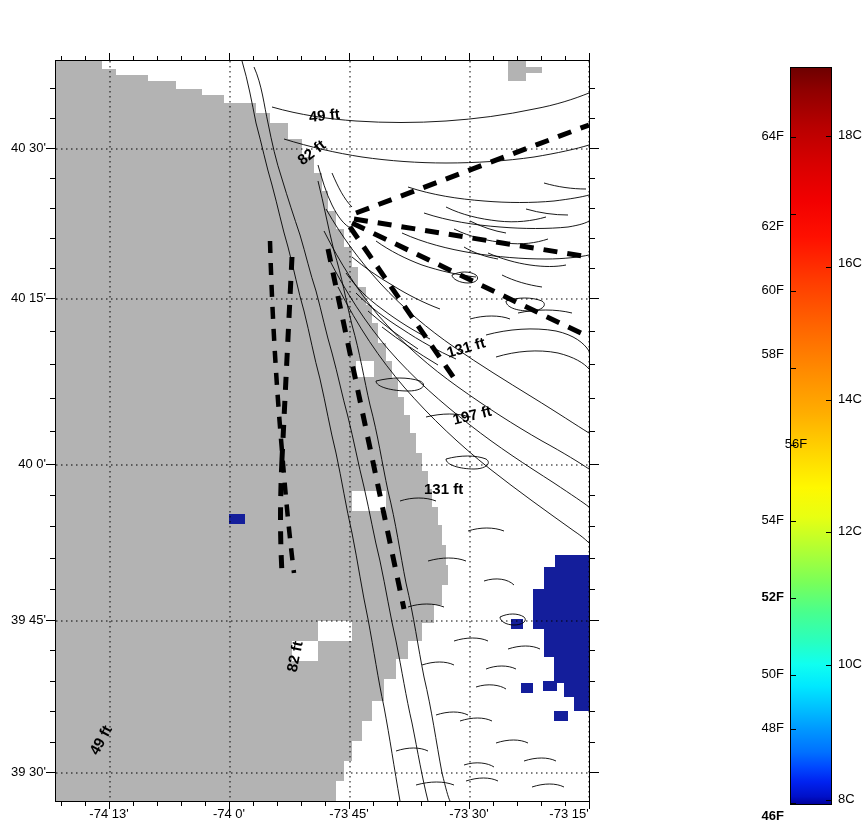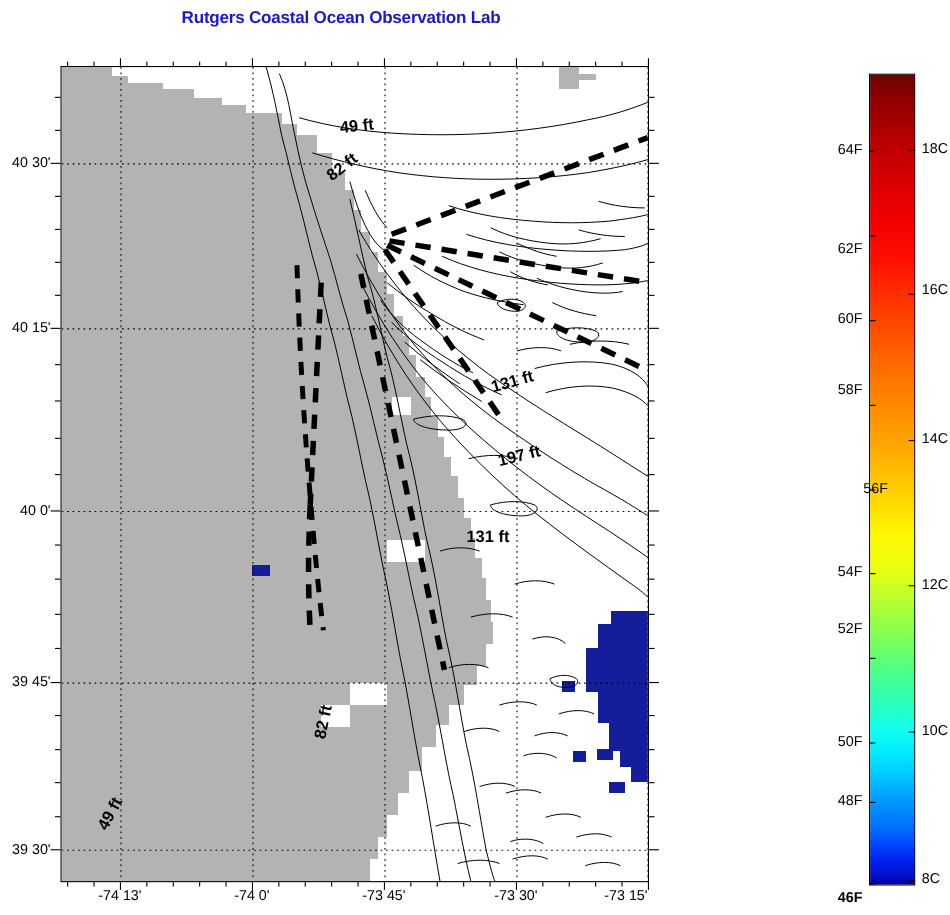--- a/index.html
+++ b/index.html
@@ -134,21 +134,20 @@
     font-weight: bold;
     color: #000;
     white-space: nowrap;
     font-family: "Liberation Sans", sans-serif;
   }
 </style>
 </head>
 <body>
 
 <div id="title-block">
-  <span id="title-line2">Rutgers Coastal Ocean Observation Lab</span>
 </div>
 
 <div id="map-frame">
   <svg id="map-canvas" viewBox="0 0 533 740" preserveAspectRatio="none">
 
     <g fill="#b3b3b3" shape-rendering="crispEdges">
 
       <path d="M0,0 L46,0 L46,8 L60,8 L60,14 L92,14 L92,20 L120,20 L120,28 L146,28
                L146,34 L168,34 L168,42 L200,42 L200,52 L214,52 L214,62 L232,62
                L232,78 L246,78 L246,96 L258,96 L258,112 L266,112 L266,130
@@ -469,21 +468,21 @@
     <div class="cb-label cb-label-f" style="left: 736px; width: 48px; top: 218px;">62F</div>
     <div class="cb-tick" style="left: 790px; top: 291px; width: 6px;"></div>
     <div class="cb-label cb-label-f" style="left: 736px; width: 48px; top: 282px;">60F</div>
     <div class="cb-tick" style="left: 790px; top: 368px; width: 6px;"></div>
     <div class="cb-label cb-label-f" style="left: 736px; width: 48px; top: 346px;">58F</div>
     <div class="cb-tick" style="left: 790px; top: 445px; width: 6px;"></div>
     <div class="cb-label cb-label-f" style="left: 772px; width: 48px; top: 436px; text-align: center;">56F</div>
     <div class="cb-tick" style="left: 790px; top: 521px; width: 6px;"></div>
     <div class="cb-label cb-label-f" style="left: 736px; width: 48px; top: 512px;">54F</div>
     <div class="cb-tick" style="left: 790px; top: 598px; width: 6px;"></div>
-    <div class="cb-label cb-label-f" style="left: 736px; width: 48px; top: 563px;">52F</div>
+    <div class="cb-label cb-label-f" style="left: 736px; width: 48px; top: 589px; font-weight: bold;">52F</div>
     <div class="cb-tick" style="left: 790px; top: 675px; width: 6px;"></div>
     <div class="cb-label cb-label-f" style="left: 736px; width: 48px; top: 666px;">50F</div>
     <div class="cb-tick" style="left: 790px; top: 729px; width: 6px;"></div>
     <div class="cb-label cb-label-f" style="left: 736px; width: 48px; top: 720px;">48F</div>
     <div class="cb-tick" style="left: 790px; top: 803px; width: 6px;"></div>
     <div class="cb-label cb-label-f" style="left: 736px; width: 48px; top: 808px; font-weight: bold;">46F</div>
     <div class="cb-tick" style="left: 826px; top: 136px; width: 6px;"></div>
     <div class="cb-label cb-label-c" style="left: 838px; top: 127px;">18C</div>
     <div class="cb-tick" style="left: 826px; top: 267px; width: 6px;"></div>
     <div class="cb-label cb-label-c" style="left: 838px; top: 255px;">16C</div>

